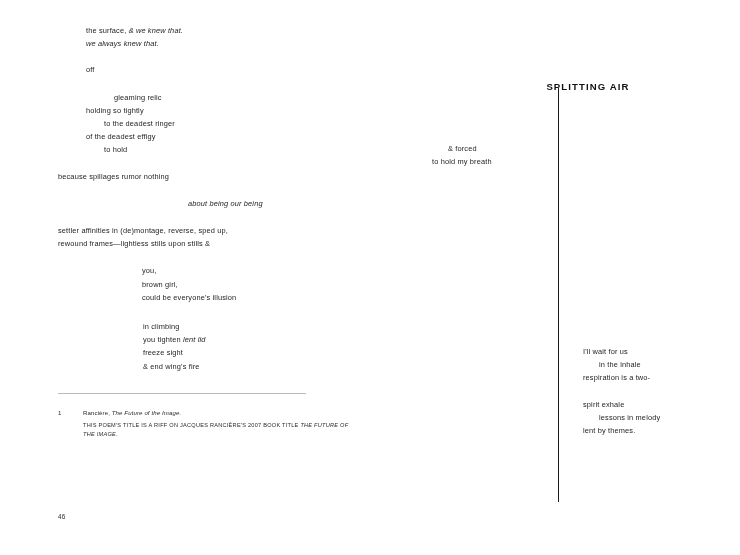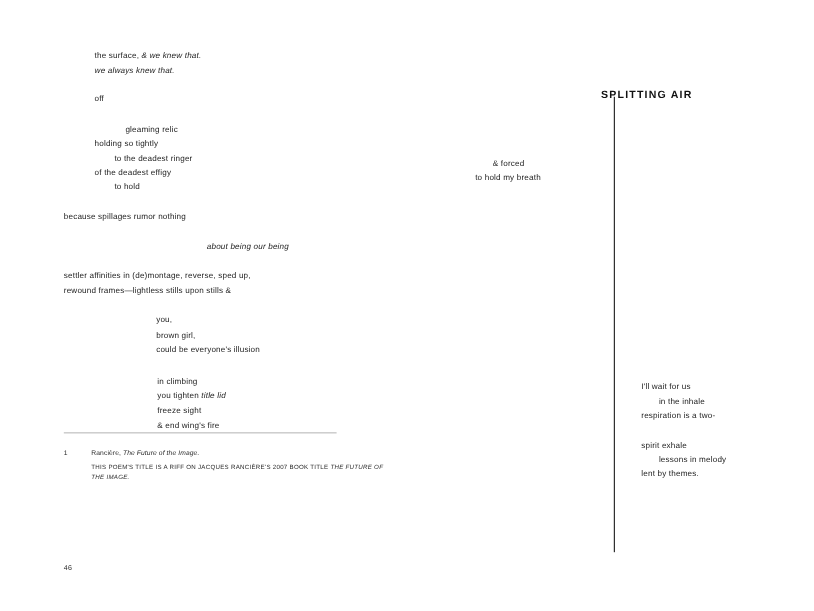--- a/index.html
+++ b/index.html
@@ -33,21 +33,21 @@
   .page-left {
     position: absolute;
     left: 0;
     top: 0;
     width: 558px;
     height: 555px;
   }
   .poem-left {
     position: absolute;
     left: 58px;
-    top: 44px;
+    top: 24px;
     width: 440px;
     font-size: 7.4px;
     line-height: 13.2px;
     letter-spacing: 0.15px;
     color: #1d1d1d;
   }
   .stanza {
     margin-bottom: 13px;
   }
   .line {
@@ -190,21 +190,21 @@
       </div>
 
       <div class="stanza" style="margin-bottom:16px;">
         <div class="line i4">you,</div>
         <div class="line i4">brown girl,</div>
         <div class="line i4">could be everyone's illusion</div>
       </div>
 
       <div class="stanza">
         <div class="line i6">in climbing</div>
-        <div class="line i6">you tighten <span class="ital">title lid</span></div>
+        <div class="line i6">you tighten <span class="ital">lent lid</span></div>
         <div class="line i6">freeze sight</div>
         <div class="line i6">&amp; end wing's fire</div>
       </div>
 
     </div>
 
     <div class="rule"></div>
 
     <div class="footnote">
       <span class="fn-num">1</span>

